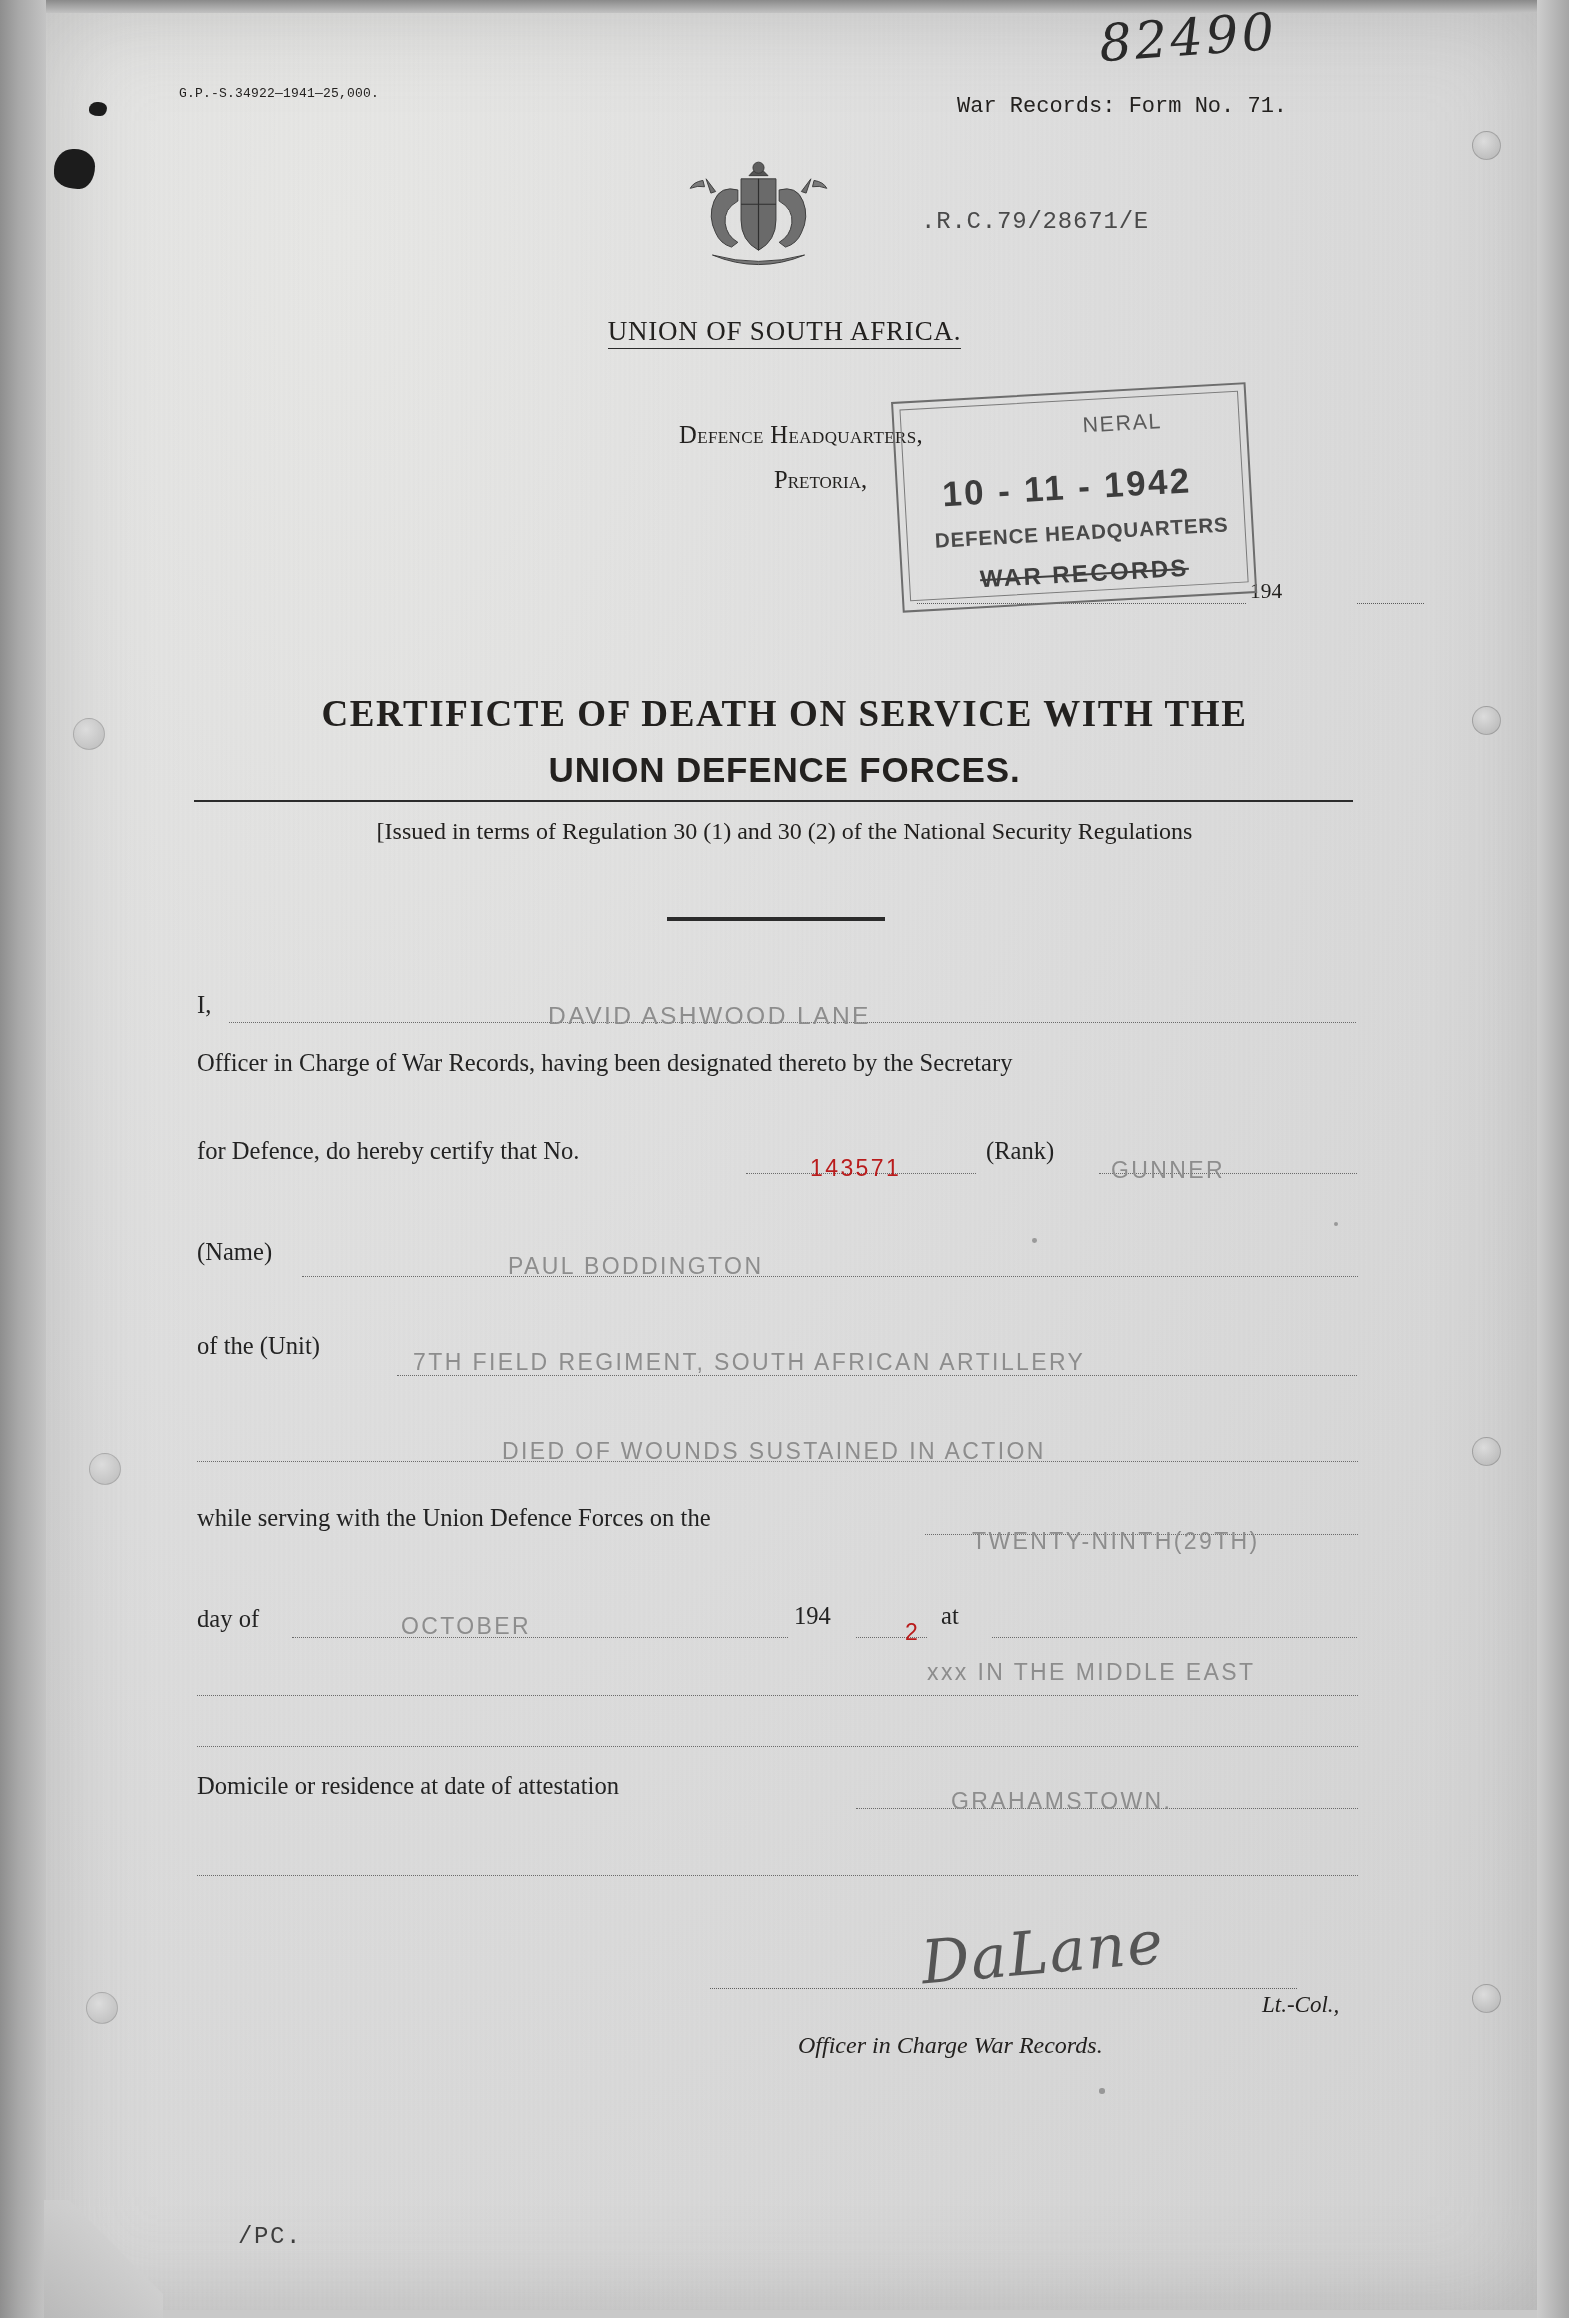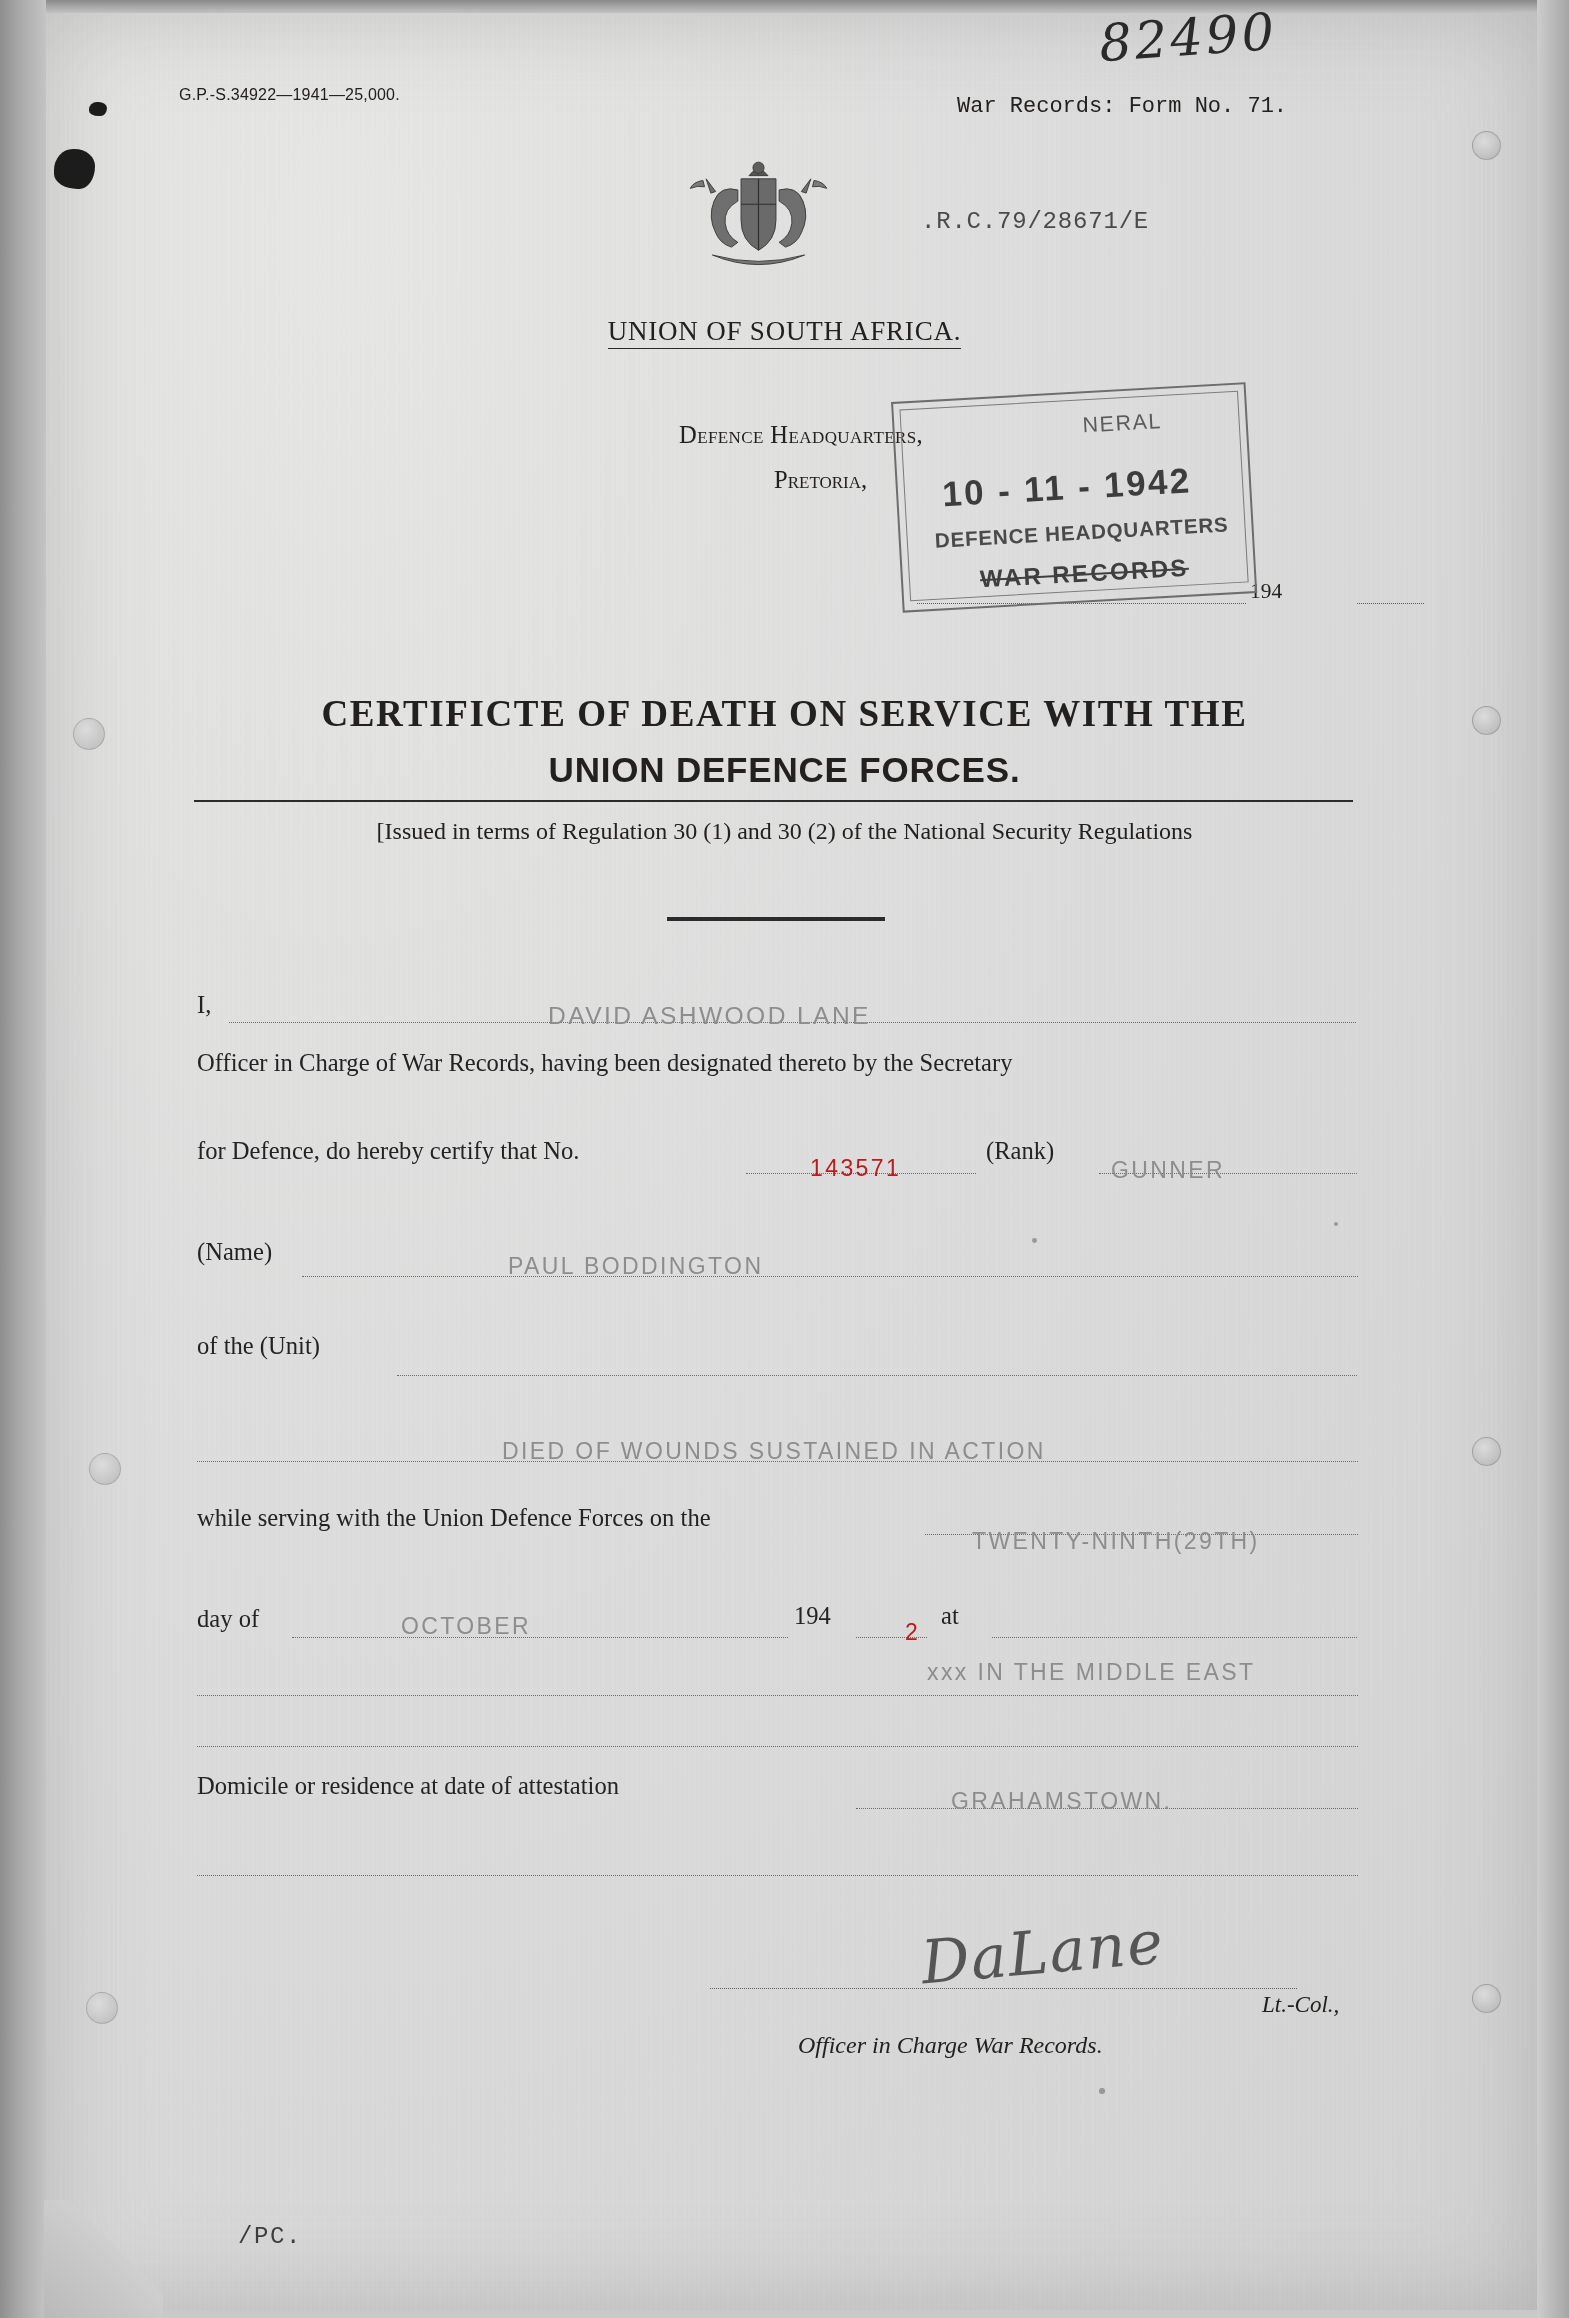--- a/index.html
+++ b/index.html
@@ -74,22 +74,22 @@
     position: absolute;
     background: #1c1c1c;
     border-radius: 48% 52% 40% 60% / 55% 45% 60% 40%;
   }
 
   .txt { position: absolute; color: #23211f; }
 
   
   #gp-code {
     left: 179px; top: 86px;
-    font-size: 16px; letter-spacing: 0.2px;
-    font-family: Liberation Sans, sans-serif;
+    font-size: 13px; letter-spacing: 0.2px;
+    font-family: Liberation Mono, monospace;
   }
   #war-records-form {
     left: 957px; top: 94px;
     font-size: 22px;
     font-family: Liberation Mono, monospace;
   }
   #hand-number {
     left: 1099px; top: 8px;
     font-size: 51px;
     font-family: "DejaVu Serif", serif;
@@ -382,20 +382,21 @@
   <div class="bodytext" style="left:986px; top:1137px;">(Rank)</div>
   <div class="line" style="left:1099px; top:1173px; width:258px;"></div>
   <div class="typed" style="left:1111px; top:1157px;">GUNNER</div>
 
   <div class="bodytext" style="left:197px; top:1238px;">(Name)</div>
   <div class="line" style="left:302px; top:1276px; width:1056px;"></div>
   <div class="typed" style="left:508px; top:1253px;">PAUL  BODDINGTON</div>
 
   <div class="bodytext" style="left:197px; top:1332px;">of the (Unit)</div>
   <div class="line" style="left:397px; top:1375px; width:960px;"></div>
+  <div class="typed" style="left:413px; top:1349px;">7TH  FIELD  REGIMENT,  SOUTH  AFRICAN  ARTILLERY</div>
 
   <div class="line" style="left:197px; top:1461px; width:1161px;"></div>
   <div class="typed" style="left:476px; top:1438px;margin-left:26px;">DIED  OF  WOUNDS  SUSTAINED  IN  ACTION</div>
 
   <div class="bodytext" style="left:197px; top:1504px;">while serving with the Union Defence Forces on the</div>
   <div class="line" style="left:925px; top:1534px; width:433px;"></div>
   <div class="typed" style="left:972px; top:1528px;">TWENTY-NINTH(29TH)</div>
 
   <div class="bodytext" style="left:197px; top:1605px;">day of</div>
   <div class="line" style="left:292px; top:1637px; width:496px;"></div>

